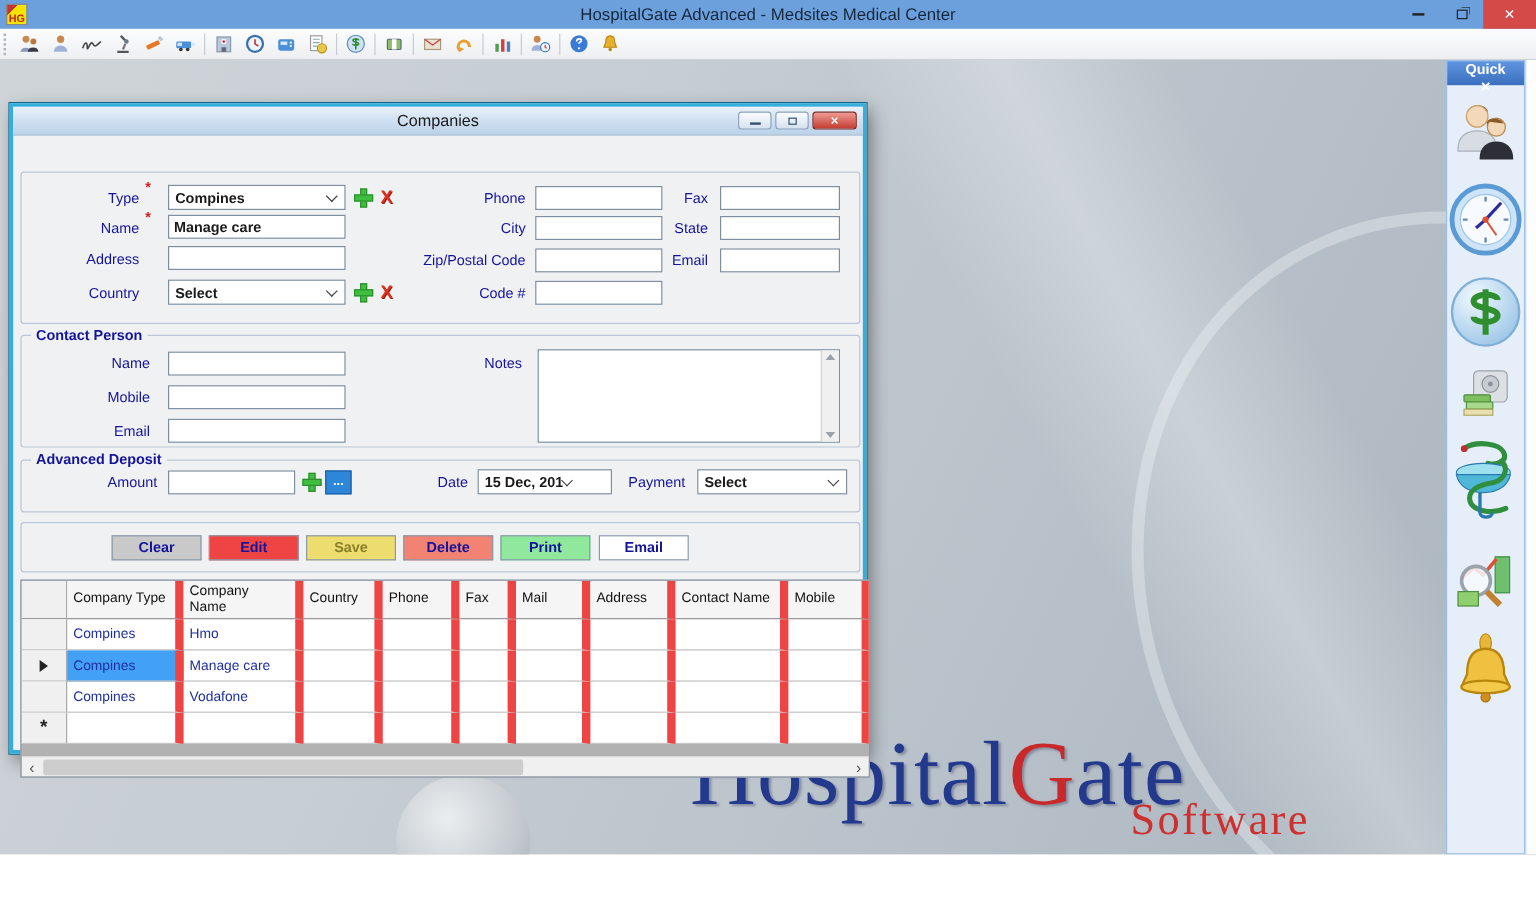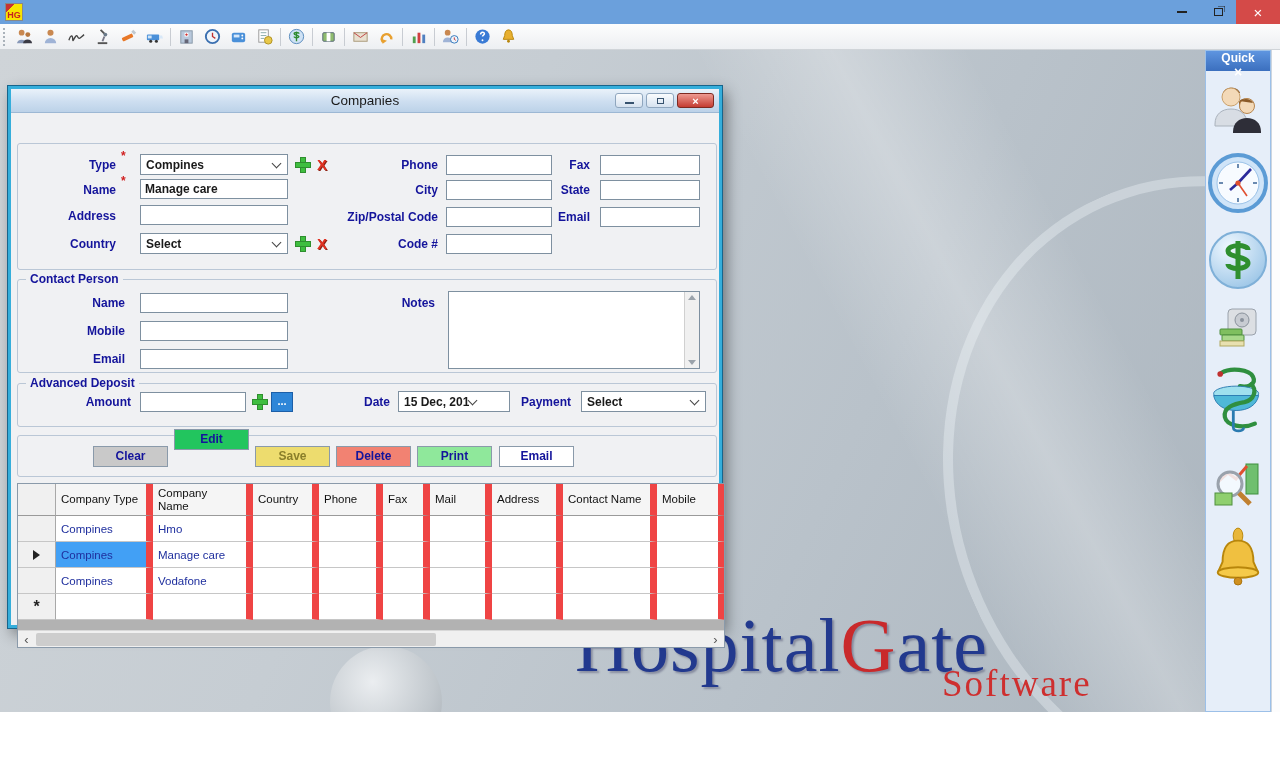--- a/index.html
+++ b/index.html
@@ -62,21 +62,21 @@
   .dbtn { width:28px; height:15px; border:1px solid #8FA6BE; border-radius:3px; background:linear-gradient(#FAFCFE,#D6E2EF);
     display:flex; align-items:center; justify-content:center; }
   .dbtn.min i { display:block; width:9px; height:2px; background:#36526E; margin-top:5px; }
   .dbtn.max i { display:block; width:7px; height:6px; border:1.5px solid #36526E; }
   .dbtn.close { width:37px; background:linear-gradient(#EE9A92,#C43C32); border-color:#7E2A22; color:#fff; font-weight:bold; font-size:11px; }
   .dlg-body { position:relative; width:100%; height:calc(100% - 24px); }
 
   .gbox { position:absolute; border:1px solid #BAC7D6; border-radius:3px; }
   .gbox-label { position:absolute; top:-8px; left:8px; background:#F0F1F3; padding:0 4px; font-size:12px; font-weight:bold; color:#14149B; }
 
-  .lbl { position:absolute; font-size:12px; font-weight:bold; color:#14149B; text-align:right; height:20px; line-height:20px; }
+  .lbl { position:absolute; font-size:12px; font-weight:normal; color:#14149B; text-align:right; height:20px; line-height:20px; }
   .req { position:absolute; color:#D02020; font-weight:bold; font-size:12px; }
   .txt { position:absolute; height:20px; border:1px solid #7E90A0; background:#fff; font-family:"Liberation Sans",sans-serif;
     font-size:12px; font-weight:bold; color:#1a1a1a; padding:0 4px; }
   .combo { position:absolute; height:21px; border:1px solid #7E90A0; background:#fff; display:flex; align-items:center; }
   .combo .cval { flex:1; font-size:12px; font-weight:bold; color:#1a1a1a; padding-left:5px; white-space:nowrap; overflow:hidden; }
   .chev { width:7px; height:7px; border-right:1.6px solid #444; border-bottom:1.6px solid #444; transform:rotate(45deg); margin:-3px 7px 0 0; flex:none; }
   .plus { position:absolute; width:16px; height:16px; }
   .plus i, .plus b { position:absolute; background:#3FBE3F; border:1px solid #2E8F2E; }
   .plus i { left:5px; top:0; width:6px; height:16px; }
   .plus b { left:0; top:5px; width:16px; height:6px; }
@@ -115,20 +115,21 @@
   .statusbar span { position:absolute; top:4px; }
   .ssep { position:absolute; top:3px; width:1px; height:18px; background:#CBD4E0; }
 </style>
 </head>
 <body>
 
 <div class="app">
 
   <div class="titlebar">
     <div class="hg-logo">HG</div>
+    <div class="wtitle">HospitalGate Advanced  - Medsites Medical Center</div>
     <div class="win-ctrls">
       <div class="wbtn min">
           <span></span>
         </div>
       <div class="wbtn rest">
           <span></span>
         </div>
       <div class="wbtn close">×</div>
     </div>
   </div>
@@ -458,21 +459,21 @@
             <span class="chev"></span>
         </div>
         <span class="lbl" style="left:505px; top:279px; width:55px;">Payment</span>
         <div class="combo" style="left:570px; top:278px; width:125px;">
           <span class="cval">Select</span>
             <span class="chev"></span>
         </div>
 
         <div class="bband" style="top:322px; height:42px;"></div>
         <button class="abtn" style="left:82px; top:333px; background:#C9C9C9;">Clear</button>
-        <button class="abtn" style="left:163px; top:316px; background:#22c55e;">Edit</button>
+        <button class="abtn" style="left:163px; top:333px; background:#ef4444;">Edit</button>
         <button class="abtn" style="left:244px; top:333px; background:#EDDC6E; color:#8A7F2A;">Save</button>
         <button class="abtn" style="left:325px; top:333px; background:#F28272;">Delete</button>
         <button class="abtn" style="left:406px; top:333px; background:#8FE89B;">Print</button>
         <button class="abtn" style="left:488px; top:333px; background:#FFFFFF;">Email</button>
 
         <div class="grid">
           <div class="grow ghead">
             <div class="gc c0 sel0"></div>
             <div class="gc c1">Company Type</div>
             <div class="gc c2">Company Name</div>

